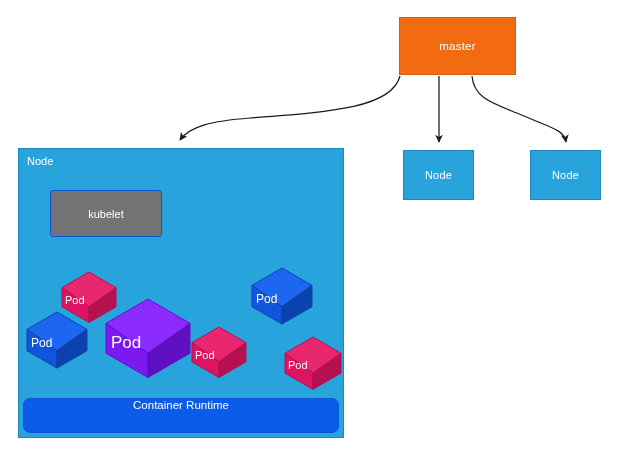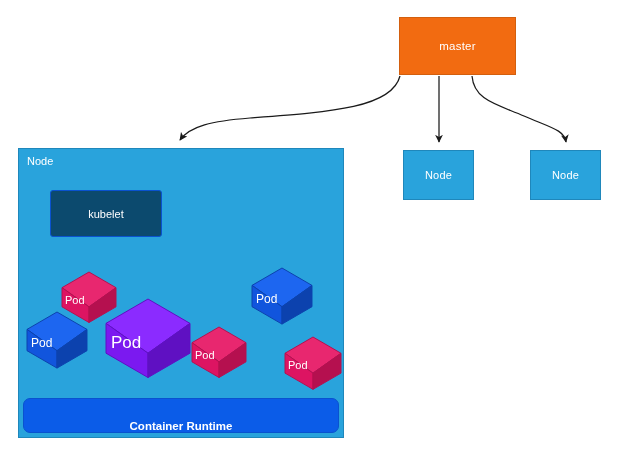--- a/index.html
+++ b/index.html
@@ -85,45 +85,45 @@
     color: #ffffff;
     font-size: 11px;
   }
 
   .comp-box {
     position: absolute;
     box-sizing: border-box;
     display: flex;
     align-items: center;
     justify-content: center;
-    background: #0c4a6e;
+    background: #737373;
     border: 1px solid #0a52cf;
     border-radius: 3px;
     color: #ffffff;
     font-size: 11px;
   }
   #kubelet { left: 50px; top: 190px; width: 112px; height: 47px; }
   #kubeproxy { left: 203px; top: 190px; width: 112px; height: 47px; }
 
   #container-runtime {
     position: absolute;
     left: 23px;
     top: 398px;
     width: 316px;
     height: 35px;
     box-sizing: border-box;
     display: flex;
-    align-items: flex-end;
+    align-items: flex-start;
     justify-content: center;
     background: #0B5CE8;
     border: 1px solid #0a52cf;
     border-radius: 7px;
     color: #ffffff;
     font-size: 11.5px;
-    font-weight: bold;
+    font-weight: normal;
   }
 
   .pod {
     position: absolute;
   }
   .pod svg { display: block; overflow: visible; }
   .pod .podtxt {
     position: absolute;
     color: #ffffff;
     font-size: 10px;

